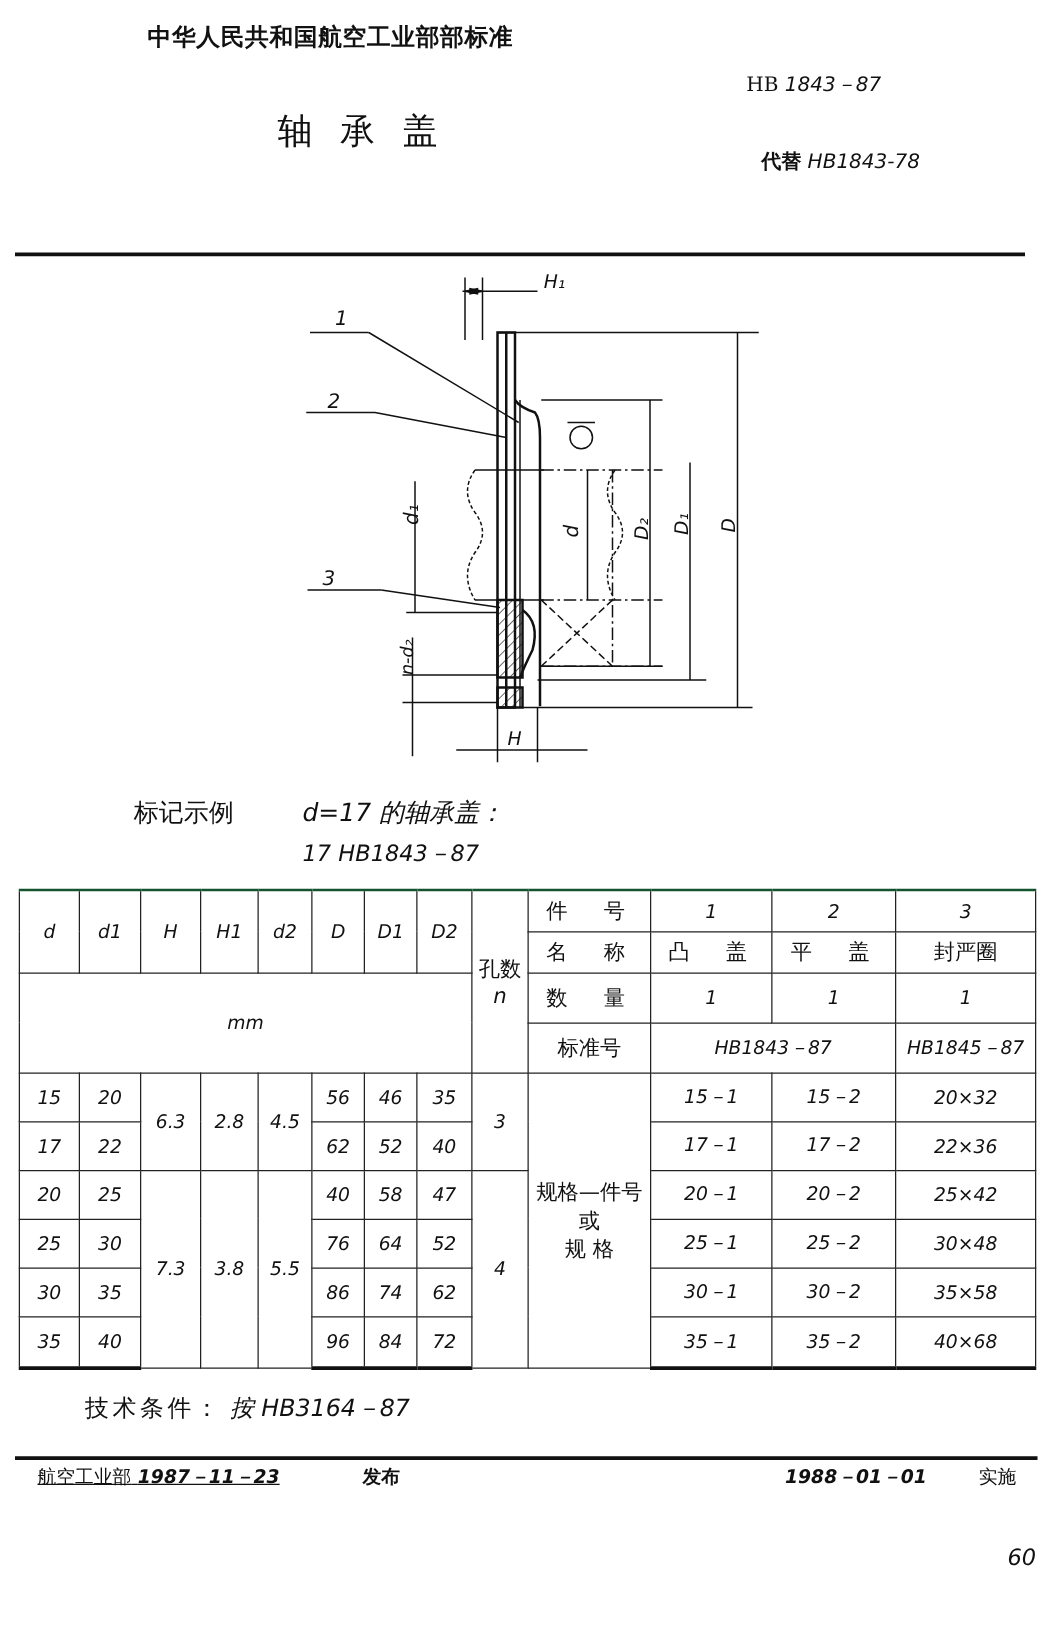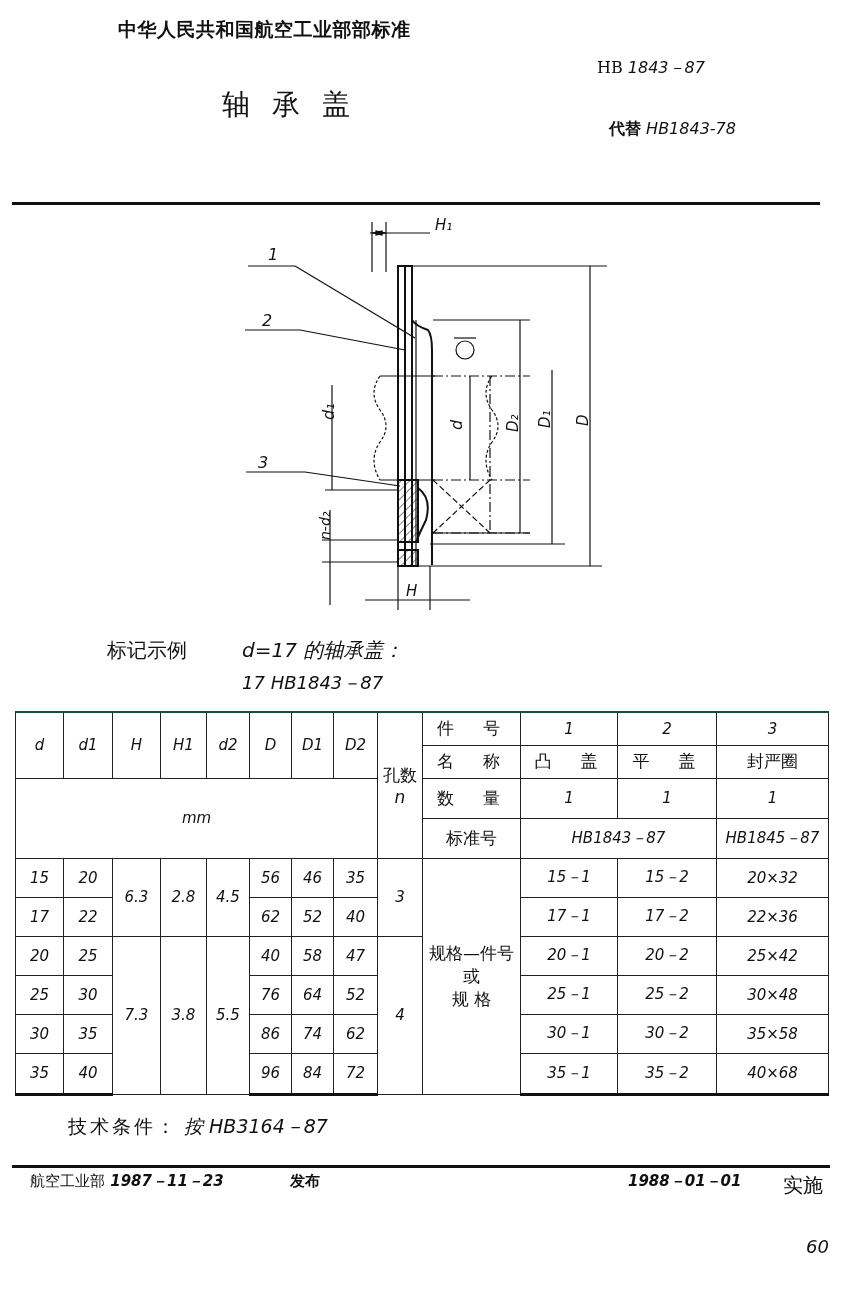--- a/index.html
+++ b/index.html
@@ -23,24 +23,24 @@
                table-layout:fixed; font-size:15px; }
   table.spec td { border:1px solid #222; text-align:center; vertical-align:middle; padding:0;
                   font-style:italic; }
   table.spec tr.top td { border-top:2px solid #14532d; }
   table.spec tr.last td { border-bottom:3px solid #111; }
   table.spec td.cj { font-style:normal; font-size:17px; letter-spacing:6px; }
   table.spec td.cj2 { font-style:normal; font-size:17px; }
 
   .tech { left:68px; top:1114px; font-size:19px; }
   .rule-bot { left:12px; top:1165px; width:818px; height:3px; background:#111; }
-  .issue { left:30px; top:1172px; font-size:15px; font-weight:bold; }
+  .issue { left:30px; top:1172px; font-size:15px; font-weight:bold;text-decoration:underline; }
   .issue-word { left:290px; top:1172px; font-size:15px; font-weight:bold; }
   .impl-date { left:628px; top:1172px; font-size:15px; font-weight:bold; }
-  .impl-word { left:783px; top:1172px; font-size:20px; }
+  .impl-word { left:783px; top:1172px; font-size:15px; }
   .page { left:806px; top:1236px; font-size:18px; font-style:italic; }
 </style>
 </head>
 <body>
 
 <div class="abs cjk org">中华人民共和国航空工业部部标准</div>
 <div class="abs stdno">
   <b>HB</b>
   <span class="hand">1843－87</span>
 </div>

